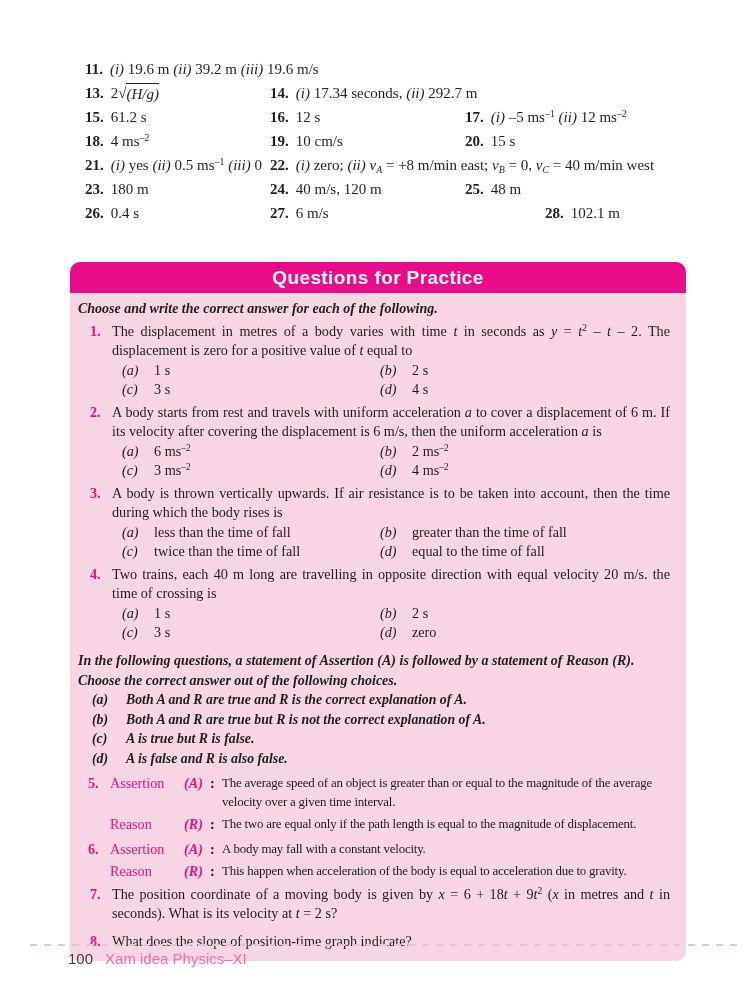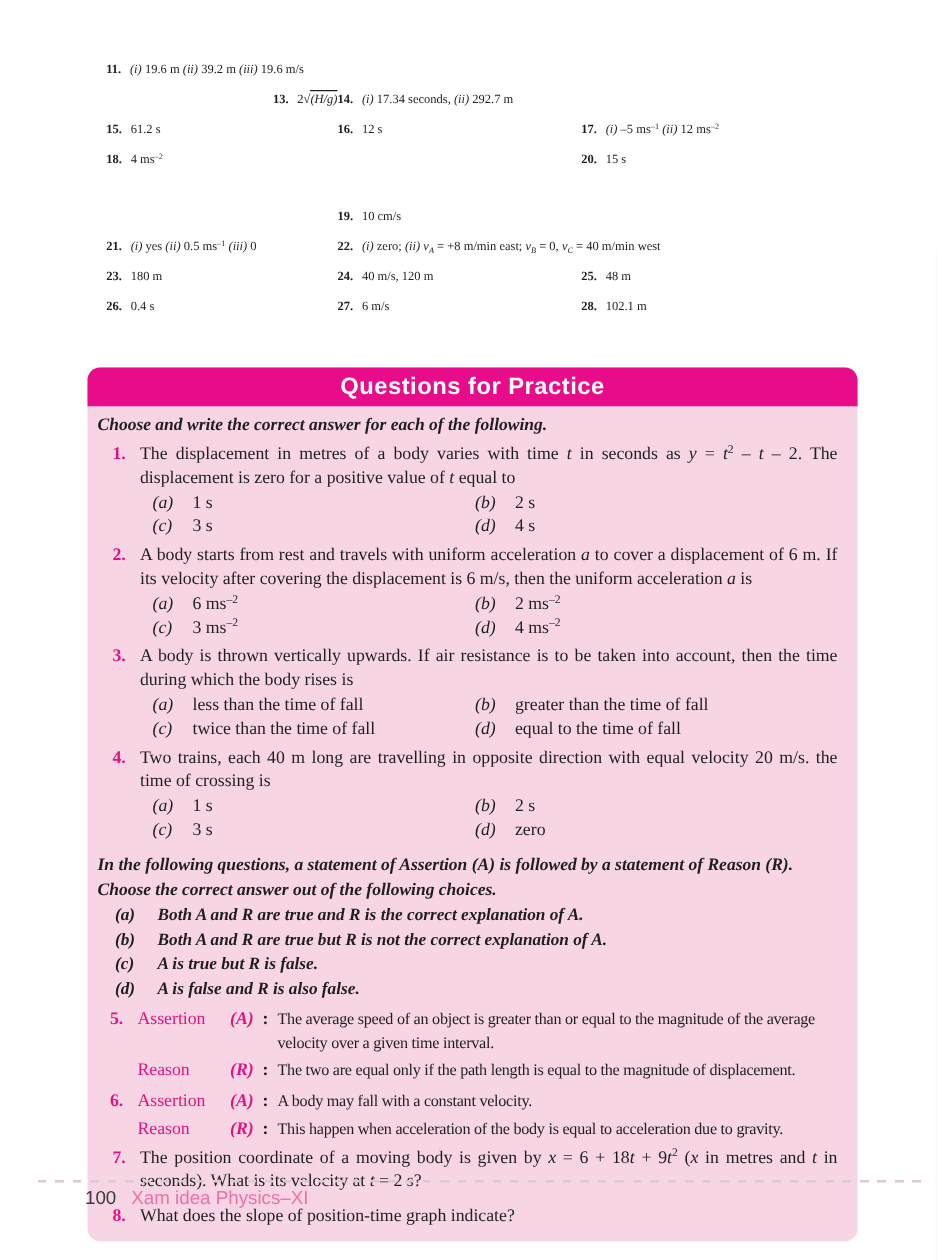--- a/index.html
+++ b/index.html
@@ -1,21 +1,21 @@
 <!DOCTYPE html>
 <html style="--banner-bg: #e80b8a; --banner-text: #ffffff; --box-bg: #f8d5e4; --accent: #e3127f; --brand: #ef6fa9; --text: #1e1e1e;"><head>
 <meta charset="utf-8">
 <style>
   html,body{margin:0;padding:0;background:#ffffff;}
   .page{position:relative;width:750px;height:1008px;background:#ffffff;overflow:hidden;
         font-family:"Liberation Serif",serif;color:var(--text,#1e1e1e);}
 
   
-  .answers{padding:47px 50px 0 85px;display:grid;grid-template-columns:185px 195px 1fr;
-           row-gap:7px;font-size:10px;line-height:17px;}
+  .answers{padding:61px 50px 0 85px;display:grid;grid-template-columns:185px 195px 1fr;
+           row-gap:7px;font-size:15px;line-height:17px;}
   .a-item{white-space:nowrap;}
   .a-num{font-weight:bold;margin-right:7px;}
 
   
   .practice{margin:40px 64px 0 70px;background:var(--box-bg,#f8d5e4);border-radius:10px;
             padding-bottom:10px;font-size:14.2px;line-height:19px;}
   .banner{height:31px;line-height:31px;background:var(--banner-bg,#e80b8a);
           border-radius:10px 10px 0 0;color:var(--banner-text,#ffffff);
           font-family:"Liberation Sans",sans-serif;font-weight:bold;font-size:19px;
           text-align:center;letter-spacing:.4px;}
@@ -53,36 +53,36 @@
   .pagenum{color:#3c3c3c;}
   .brand{color:var(--brand,#ef6fa9);margin-left:12px;}
 </style>
 </head>
 <body>
 
 <div class="page">
 
   <section class="answers" id="answers-grid">
       <div class="a-item" style="grid-column: 1 / span 2;"><span class="a-num">11.</span><span class="a-text"><span class="it">(i)</span><span> 19.6 m </span><span class="it">(ii)</span><span> 39.2 m </span><span class="it">(iii)</span><span> 19.6 m/s</span></span></div>
-      <div class="a-item" style="grid-column: 1 / span 1; text-align: right;"><span class="a-num">13.</span><span class="a-text"><span>2</span><span>√</span><span class="it ov">(H/g)</span></span></div>
+      <div class="a-item" style="grid-column: 1 / span 1;"><span class="a-num">13.</span><span class="a-text"><span>2</span><span>√</span><span class="it ov">(H/g)</span></span></div>
       <div class="a-item" style="grid-column: 2 / span 2;"><span class="a-num">14.</span><span class="a-text"><span class="it">(i)</span><span> 17.34 seconds, </span><span class="it">(ii)</span><span> 292.7 m</span></span></div>
       <div class="a-item" style="grid-column: 1 / span 1;"><span class="a-num">15.</span><span class="a-text"><span>61.2 s</span></span></div>
       <div class="a-item" style="grid-column: 2 / span 1;"><span class="a-num">16.</span><span class="a-text"><span>12 s</span></span></div>
       <div class="a-item" style="grid-column: 3 / span 1;"><span class="a-num">17.</span><span class="a-text"><span class="it">(i)</span><span> –5 ms</span><span class="sup">–1</span><span> </span><span class="it">(ii)</span><span> 12 ms</span><span class="sup">–2</span></span></div>
       <div class="a-item" style="grid-column: 1 / span 1;"><span class="a-num">18.</span><span class="a-text"><span>4 ms</span><span class="sup">–2</span></span></div>
-      <div class="a-item" style="grid-column: 2 / span 1; margin-top: 46px;"><span class="a-num">19.</span><span class="a-text"><span>10 cm/s</span></span></div>
+      <div class="a-item" style="grid-column: 2 / span 1;"><span class="a-num">19.</span><span class="a-text"><span>10 cm/s</span></span></div>
       <div class="a-item" style="grid-column: 3 / span 1;"><span class="a-num">20.</span><span class="a-text"><span>15 s</span></span></div>
       <div class="a-item" style="grid-column: 1 / span 1;"><span class="a-num">21.</span><span class="a-text"><span class="it">(i)</span><span> yes </span><span class="it">(ii)</span><span> 0.5 ms</span><span class="sup">–1</span><span> </span><span class="it">(iii)</span><span> 0</span></span></div>
       <div class="a-item" style="grid-column: 2 / span 2;"><span class="a-num">22.</span><span class="a-text"><span class="it">(i)</span><span> zero; </span><span class="it">(ii)</span><span> </span><span class="it">v</span><span class="it sub">A</span><span> = +8 m/min east; </span><span class="it">v</span><span class="it sub">B</span><span> = 0, </span><span class="it">v</span><span class="it sub">C</span><span> = 40 m/min west</span></span></div>
       <div class="a-item" style="grid-column: 1 / span 1;"><span class="a-num">23.</span><span class="a-text"><span>180 m</span></span></div>
       <div class="a-item" style="grid-column: 2 / span 1;"><span class="a-num">24.</span><span class="a-text"><span>40 m/s, 120 m</span></span></div>
       <div class="a-item" style="grid-column: 3 / span 1;"><span class="a-num">25.</span><span class="a-text"><span>48 m</span></span></div>
       <div class="a-item" style="grid-column: 1 / span 1;"><span class="a-num">26.</span><span class="a-text"><span>0.4 s</span></span></div>
       <div class="a-item" style="grid-column: 2 / span 1;"><span class="a-num">27.</span><span class="a-text"><span>6 m/s</span></span></div>
-      <div class="a-item" style="grid-column: 3 / span 1;"><span class="a-num">28.</span><span class="a-text"><span>102.1 m</span></span></div>
+      <div class="a-item" style="grid-column: 3 / span 1; text-align: center;"><span class="a-num">28.</span><span class="a-text"><span>102.1 m</span></span></div>
     </section>
 
   <section class="practice">
     <div class="banner">Questions for Practice</div>
     <div class="instruction">Choose and write the correct answer for each of the following.</div>
     <div id="mcq-list">
         <div class="q-row">
           <span class="q-num">1.</span>
           <div class="q-body"><span>The displacement in metres of a body varies with time </span><span class="it">t</span><span> in seconds as </span><span class="it">y</span><span> = </span><span class="it">t</span><span class="sup">2</span><span> – </span><span class="it">t</span><span> – 2. The displacement is zero for a positive value of </span><span class="it">t</span><span> equal to</span></div>
         </div>

